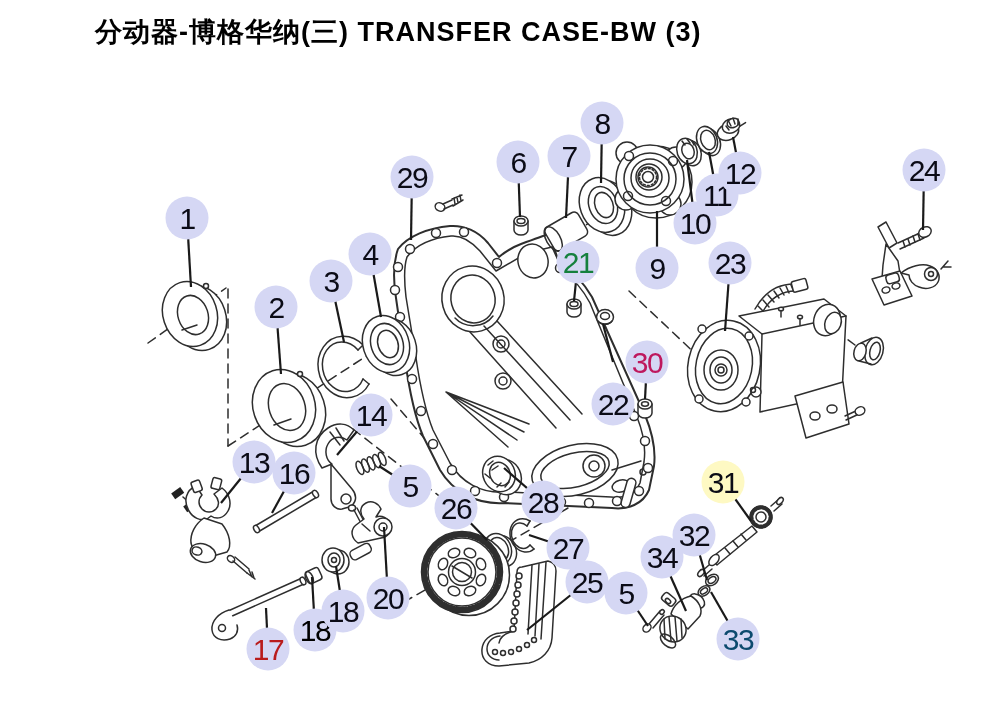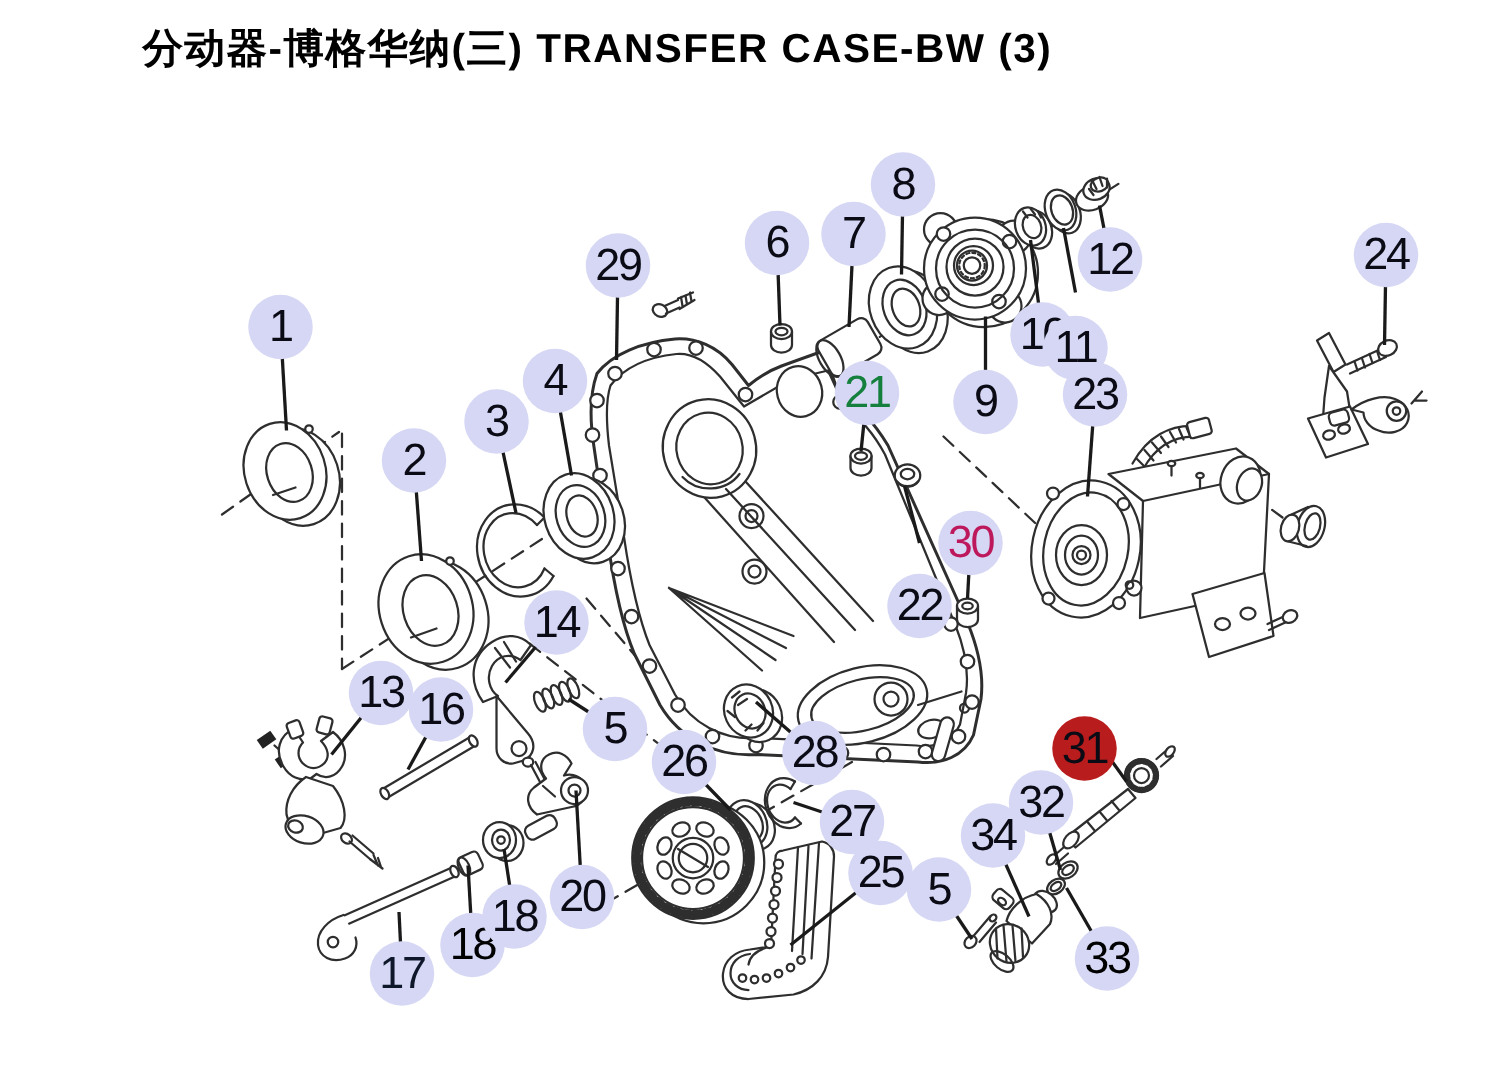--- a/index.html
+++ b/index.html
@@ -462,39 +462,39 @@
       <div class="badge" style="left: 187px; top: 218px; background: rgb(213, 215, 244); color: rgb(11, 11, 22);">1</div>
       <div class="badge" style="left: 276px; top: 307px; background: rgb(213, 215, 244); color: rgb(11, 11, 22);">2</div>
       <div class="badge" style="left: 331px; top: 281px; background: rgb(213, 215, 244); color: rgb(11, 11, 22);">3</div>
       <div class="badge" style="left: 370px; top: 254px; background: rgb(213, 215, 244); color: rgb(11, 11, 22);">4</div>
       <div class="badge" style="left: 626px; top: 593px; background: rgb(213, 215, 244); color: rgb(11, 11, 22);">5</div>
       <div class="badge" style="left: 518px; top: 162px; background: rgb(213, 215, 244); color: rgb(11, 11, 22);">6</div>
       <div class="badge" style="left: 569px; top: 156px; background: rgb(213, 215, 244); color: rgb(11, 11, 22);">7</div>
       <div class="badge" style="left: 602px; top: 123px; background: rgb(213, 215, 244); color: rgb(11, 11, 22);">8</div>
       <div class="badge" style="left: 657px; top: 268px; background: rgb(213, 215, 244); color: rgb(11, 11, 22);">9</div>
       <div class="badge" style="left: 695px; top: 223px; background: rgb(213, 215, 244); color: rgb(11, 11, 22);">10</div>
-      <div class="badge" style="left: 717px; top: 195px; background: rgb(213, 215, 244); color: rgb(11, 11, 22); margin-top: 37px;">11</div>
+      <div class="badge" style="left: 717px; top: 195px; background: rgb(213, 215, 244); color: rgb(11, 11, 22);">11</div>
       <div class="badge" style="left: 740px; top: 173px; background: rgb(213, 215, 244); color: rgb(11, 11, 22); text-align: center;">12</div>
       <div class="badge" style="left: 254px; top: 462px; background: rgb(213, 215, 244); color: rgb(11, 11, 22);">13</div>
       <div class="badge" style="left: 371px; top: 415px; background: rgb(213, 215, 244); color: rgb(11, 11, 22);">14</div>
       <div class="badge" style="left: 410px; top: 486px; background: rgb(213, 215, 244); color: rgb(11, 11, 22);">5</div>
       <div class="badge" style="left: 294px; top: 473px; background: rgb(213, 215, 244); color: rgb(11, 11, 22);">16</div>
-      <div class="badge" style="left: 268px; top: 649px; background: rgb(213, 215, 244); color: #0f172a;">17</div>
+      <div class="badge" style="left: 268px; top: 649px; background: rgb(213, 215, 244); color: #b91c1c;">17</div>
       <div class="badge" style="left: 315px; top: 630px; background: rgb(213, 215, 244); color: #000000; text-align: right;">18</div>
       <div class="badge" style="left: 343px; top: 611px; background: rgb(213, 215, 244); color: rgb(11, 11, 22);">18</div>
       <div class="badge" style="left: 388px; top: 598px; background: rgb(213, 215, 244); color: rgb(11, 11, 22);">20</div>
       <div class="badge" style="left: 578px; top: 262px; background: rgb(213, 215, 244); color: #15803d;">21</div>
       <div class="badge" style="left: 613px; top: 362px; background: rgb(213, 215, 244); color: rgb(11, 11, 22); margin-top: 42px;">22</div>
       <div class="badge" style="left: 730px; top: 263px; background: rgb(213, 215, 244); color: rgb(11, 11, 22);">23</div>
       <div class="badge" style="left: 924px; top: 170px; background: rgb(213, 215, 244); color: rgb(11, 11, 22);">24</div>
       <div class="badge" style="left: 587px; top: 582px; background: rgb(213, 215, 244); color: rgb(11, 11, 22);">25</div>
       <div class="badge" style="left: 456px; top: 508px; background: rgb(213, 215, 244); color: rgb(11, 11, 22);">26</div>
       <div class="badge" style="left: 568px; top: 548px; background: rgb(213, 215, 244); color: rgb(11, 11, 22);">27</div>
       <div class="badge" style="left: 543px; top: 502px; background: rgb(213, 215, 244); color: rgb(11, 11, 22);">28</div>
       <div class="badge" style="left: 412px; top: 177px; background: rgb(213, 215, 244); color: rgb(11, 11, 22);">29</div>
       <div class="badge" style="left: 647px; top: 362px; background: rgb(213, 215, 244); color: #be185d;">30</div>
-      <div class="badge" style="left: 723px; top: 499px; background: #b91c1c; color: rgb(11, 11, 22);">31</div>
+      <div class="badge" style="left: 723px; top: 482px; background: #fef9c3; color: rgb(11, 11, 22);">31</div>
       <div class="badge" style="left: 694px; top: 535px; background: rgb(213, 215, 244); color: rgb(11, 11, 22);">32</div>
-      <div class="badge" style="left: 738px; top: 639px; background: rgb(213, 215, 244); color: #000000;">33</div>
+      <div class="badge" style="left: 738px; top: 639px; background: rgb(213, 215, 244); color: #0c4a6e;">33</div>
       <div class="badge" style="left: 662px; top: 557px; background: rgb(213, 215, 244); color: rgb(11, 11, 22);">34</div>
     </div>
 
 </div>
 
 </body></html>

